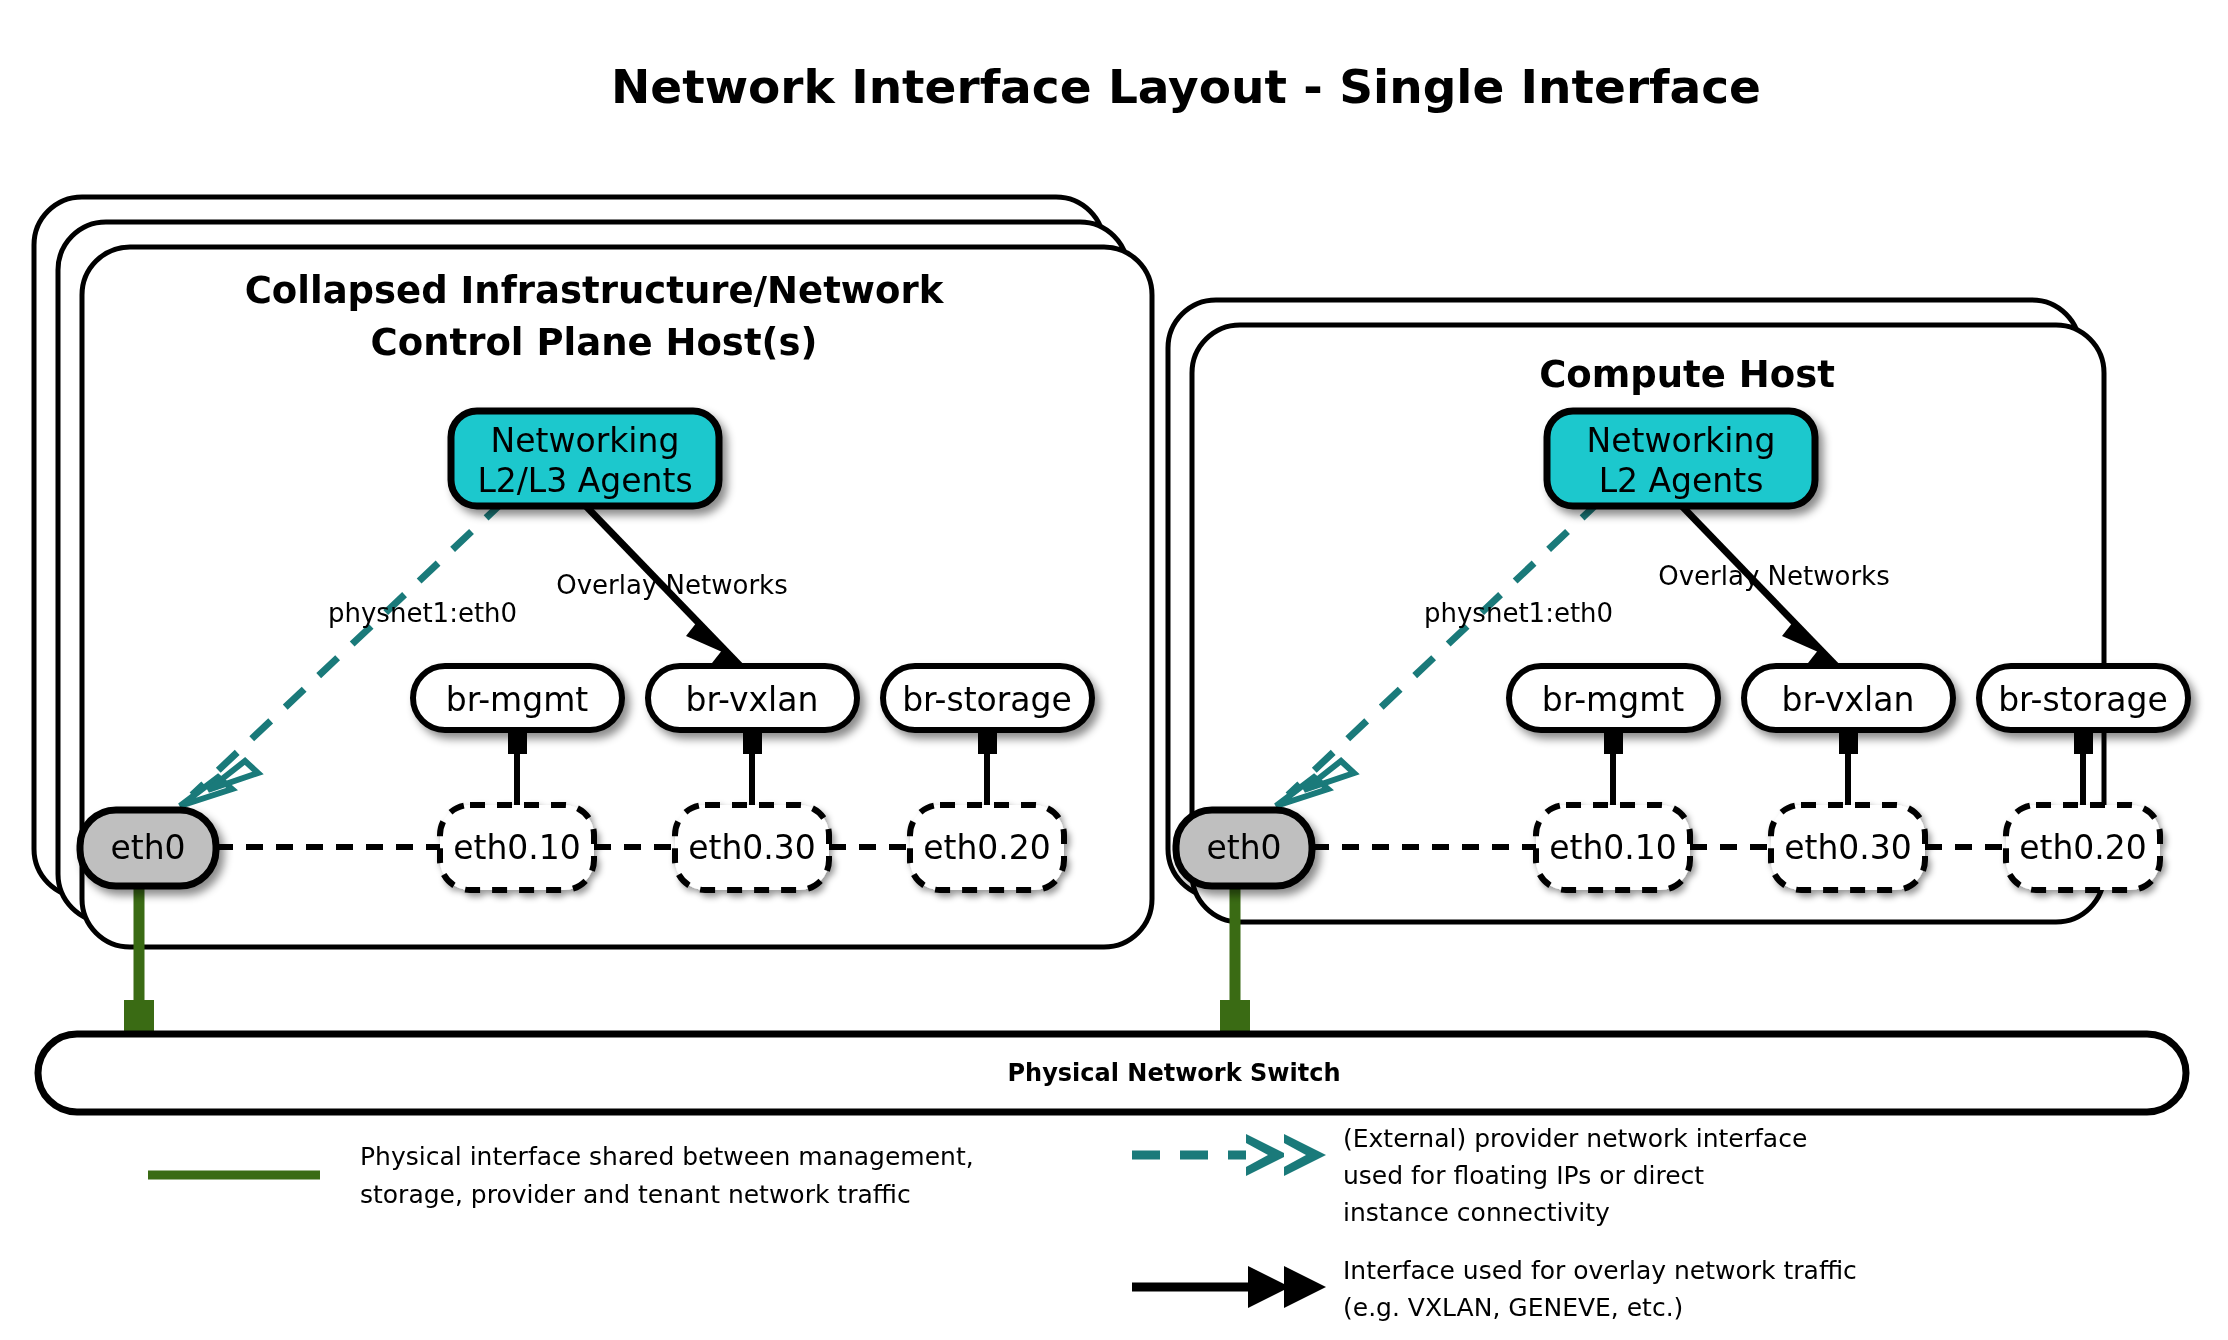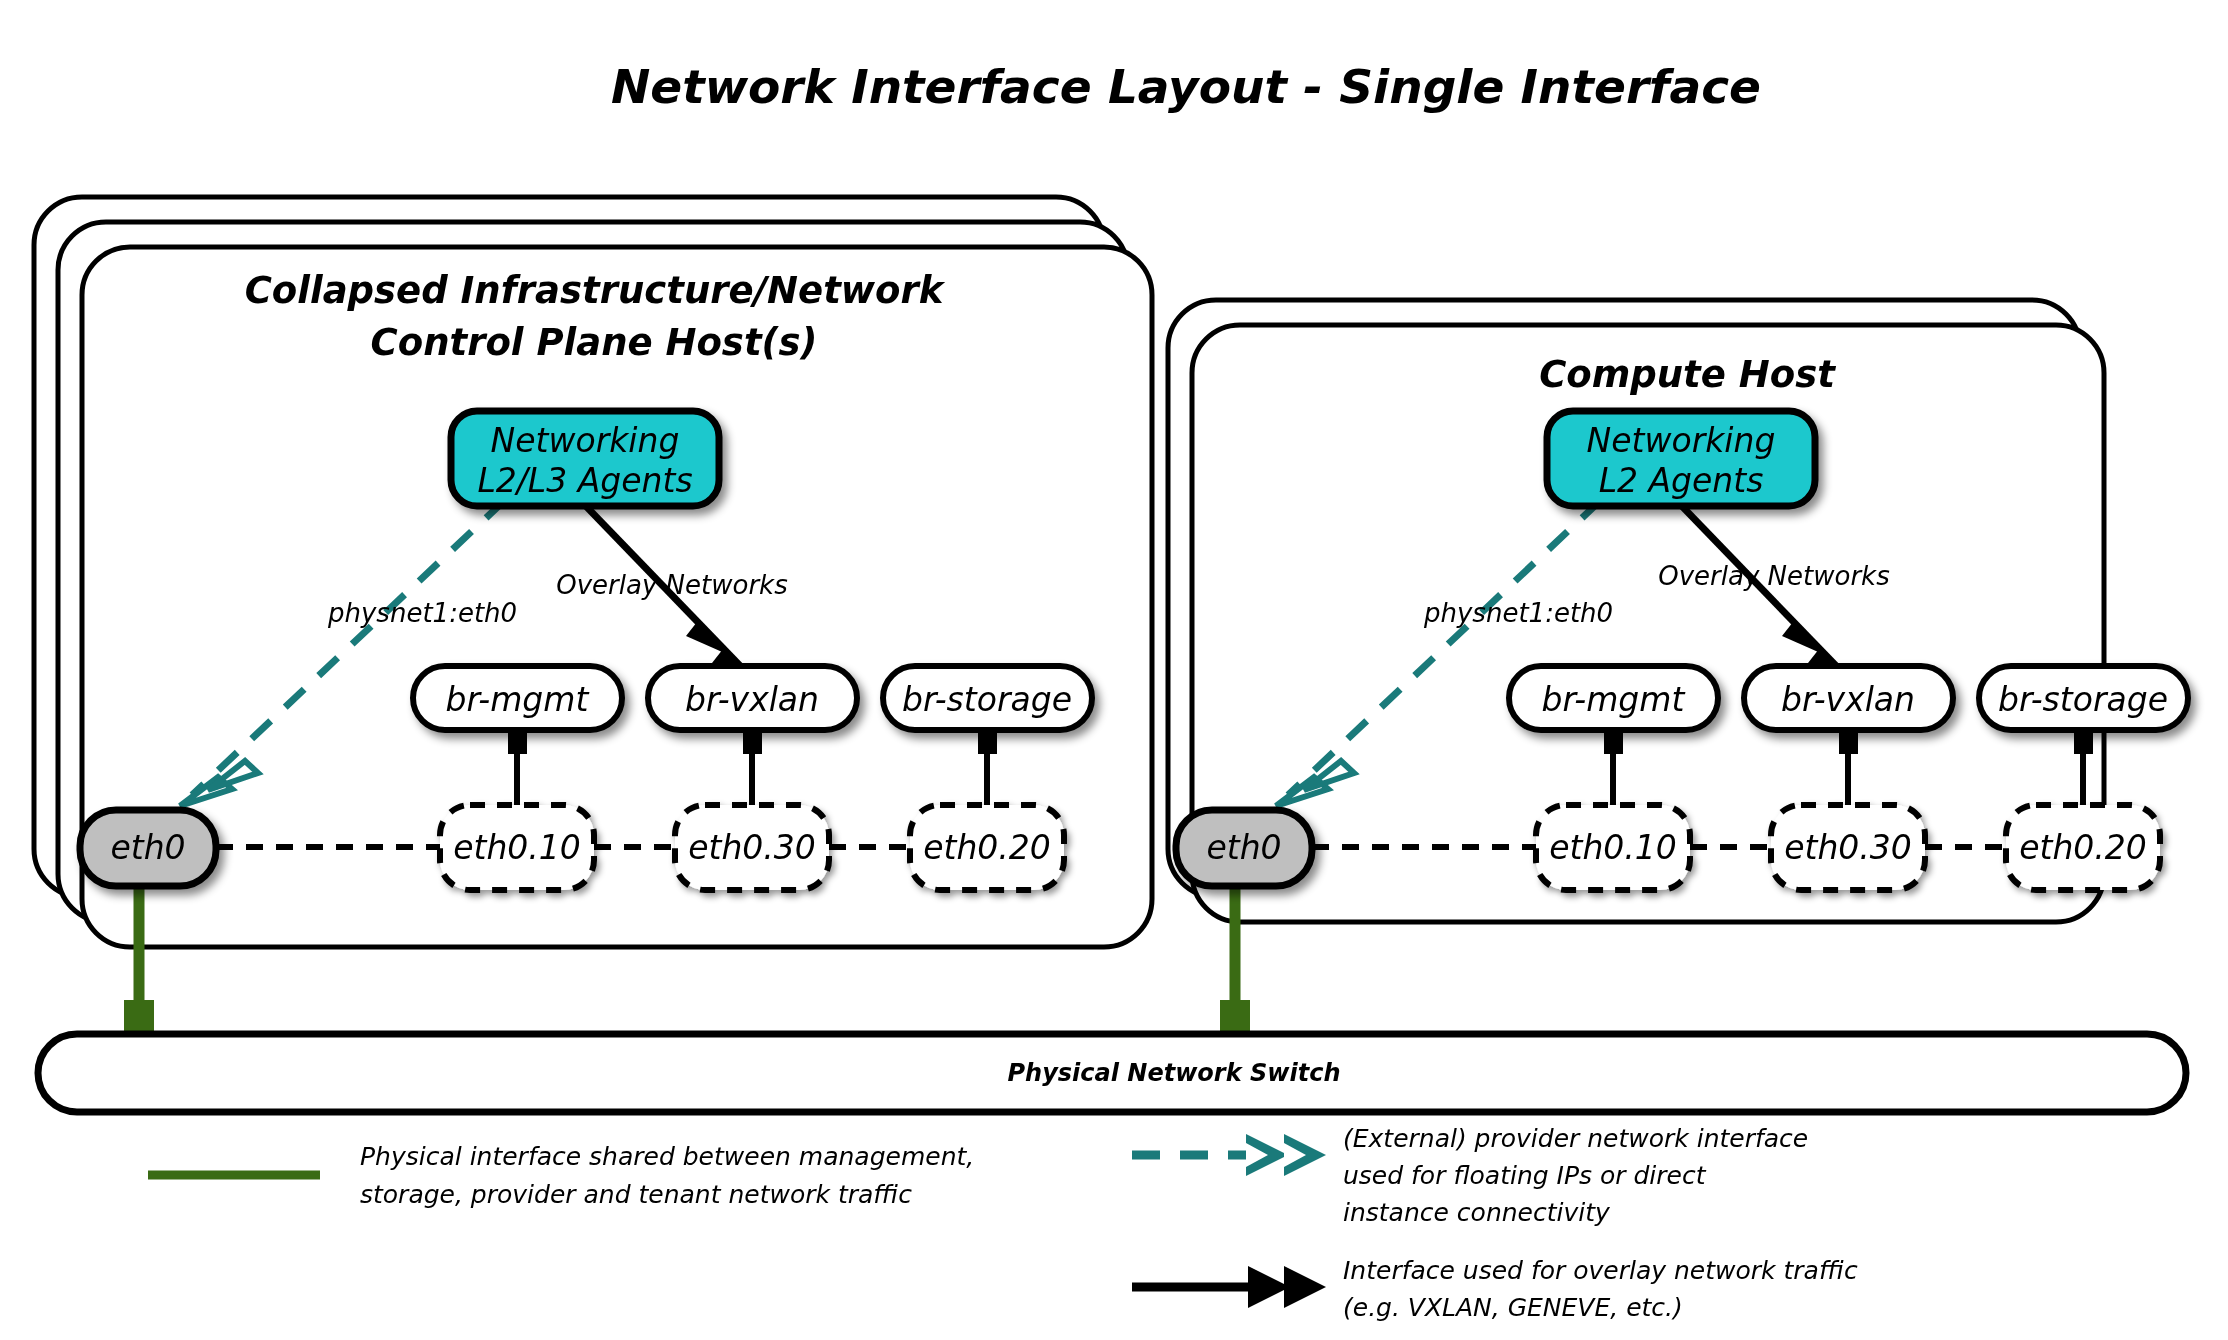--- a/index.html
+++ b/index.html
@@ -1,18 +1,18 @@
 <!DOCTYPE html>
 <html><head>
 <meta charset="utf-8">
 <style>
   html,body{margin:0;padding:0;background:#ffffff;}
   body{width:2228px;height:1340px;overflow:hidden;
        font-family:"DejaVu Sans","Liberation Sans",sans-serif;}
-  #stage{position:relative;width:2228px;height:1340px;font-style:italic;}
+  #stage{position:relative;width:2228px;height:1340px;}
   svg{display:block;}
   .ttl{font-weight:bold;font-size:47px;}
   .hosthdr{font-weight:bold;font-size:37px;}
   .nodetxt{font-size:33px;}
   .edgelbl{font-size:26px;}
   .switchlbl{font-weight:bold;font-size:24px;}
   .legtxt{font-size:25px;}
 </style>
 </head>
 <body>

